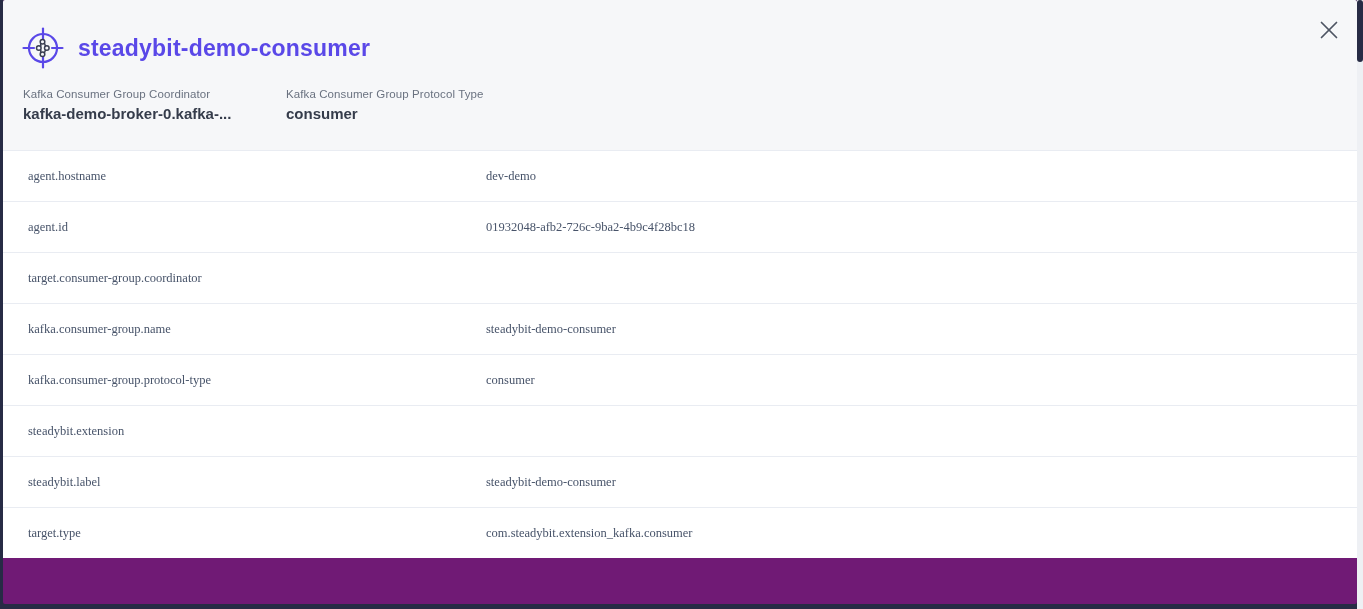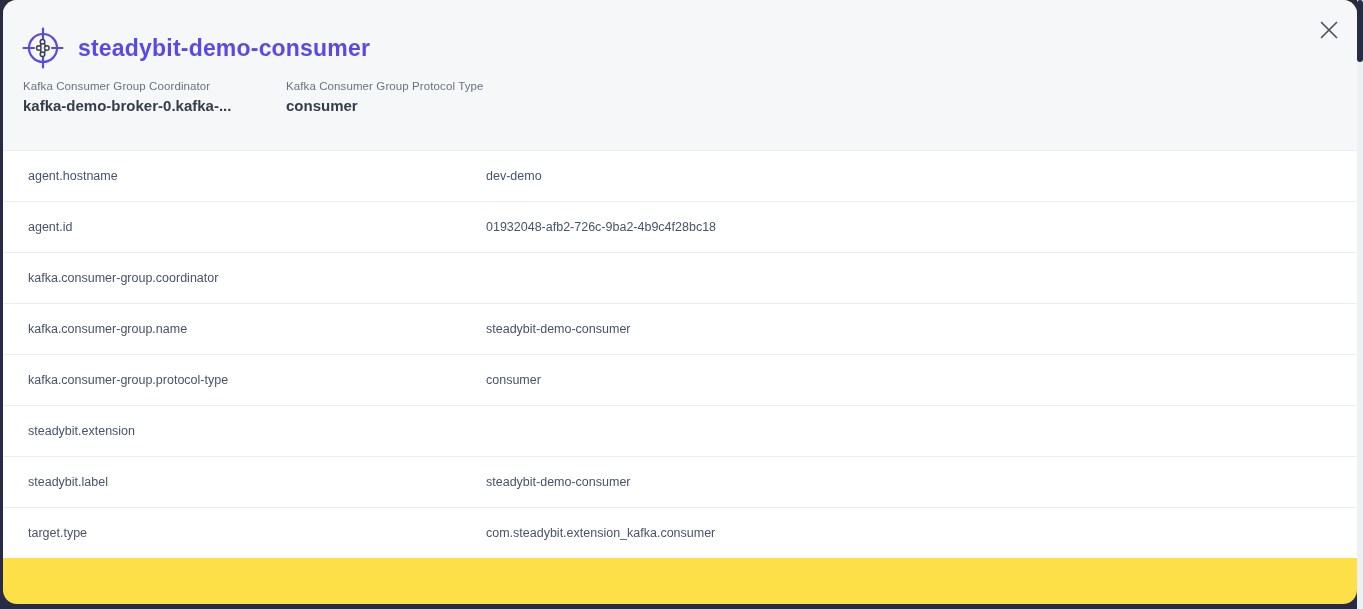--- a/index.html
+++ b/index.html
@@ -22,53 +22,53 @@
   .scroll-track{
     position:absolute;top:0;right:0;width:6px;height:100%;
     background:#eef0f4;
   }
   .scroll-thumb{
     position:absolute;top:0;right:0;width:6px;height:62px;
     background:var(--backdrop);border-radius:3px;
   }
   .modal{
     position:absolute;left:3px;right:6px;top:0;bottom:5px;
-    background:#fde047;border-radius:14px;overflow:hidden;
+    background:#701a75;border-radius:2px;overflow:hidden;
   }
   .modal-header{
     position:relative;height:150px;background:var(--header-bg);
   }
   .title-row{
     position:absolute;left:18px;top:26px;display:flex;align-items:center;gap:13px;
   }
   .target-icon{width:44px;height:44px;display:block;}
   .modal-title{
     font-size:23px;font-weight:700;color:var(--accent);letter-spacing:.2px;
   }
   .close-button{
     position:absolute;top:14px;right:12px;width:32px;height:32px;
     background:none;border:none;cursor:pointer;
     display:flex;align-items:center;justify-content:center;
   }
   .summary-fields{
-    position:absolute;left:20px;top:80px;display:flex;
+    position:absolute;left:20px;top:88px;display:flex;
   }
   .summary-field{width:263px;padding-right:20px;}
   .summary-field .f-label{
     font-size:11.5px;color:var(--label-text);letter-spacing:.1px;
   }
   .summary-field .f-value{
     margin-top:5px;font-size:15px;font-weight:700;color:var(--value-text);
     white-space:nowrap;
   }
   .attributes-table{background:#fff;}
   .attribute-row{
     display:flex;align-items:center;height:51px;padding-left:25px;
     border-top:1px solid var(--row-border);
-    font-family:Liberation Sans, sans-serif;
+    font-family:Liberation Serif, serif;
     font-size:12.5px;color:var(--mono-text);
   }
   .attribute-key{width:458px;flex-shrink:0;white-space:nowrap;}
   .attribute-value{flex:1;white-space:nowrap;overflow:hidden;padding-right:7px;}
 </style>
 </head>
 <body>
 
 <div class="scroll-track">
   <div class="scroll-thumb"></div>
@@ -123,21 +123,21 @@
 
     <div class="attribute-row">
       <div class="attribute-key">agent.hostname</div>
       <div class="attribute-value">dev-demo</div>
     </div>
     <div class="attribute-row">
       <div class="attribute-key">agent.id</div>
       <div class="attribute-value">01932048-afb2-726c-9ba2-4b9c4f28bc18</div>
     </div>
     <div class="attribute-row">
-      <div class="attribute-key">kafka.consumer-group.coordinator</div>
+      <div class="attribute-key">target.consumer-group.coordinator</div>
     </div>
     <div class="attribute-row">
       <div class="attribute-key">kafka.consumer-group.name</div>
       <div class="attribute-value">steadybit-demo-consumer</div>
     </div>
     <div class="attribute-row">
       <div class="attribute-key">kafka.consumer-group.protocol-type</div>
       <div class="attribute-value">consumer</div>
     </div>
     <div class="attribute-row">

